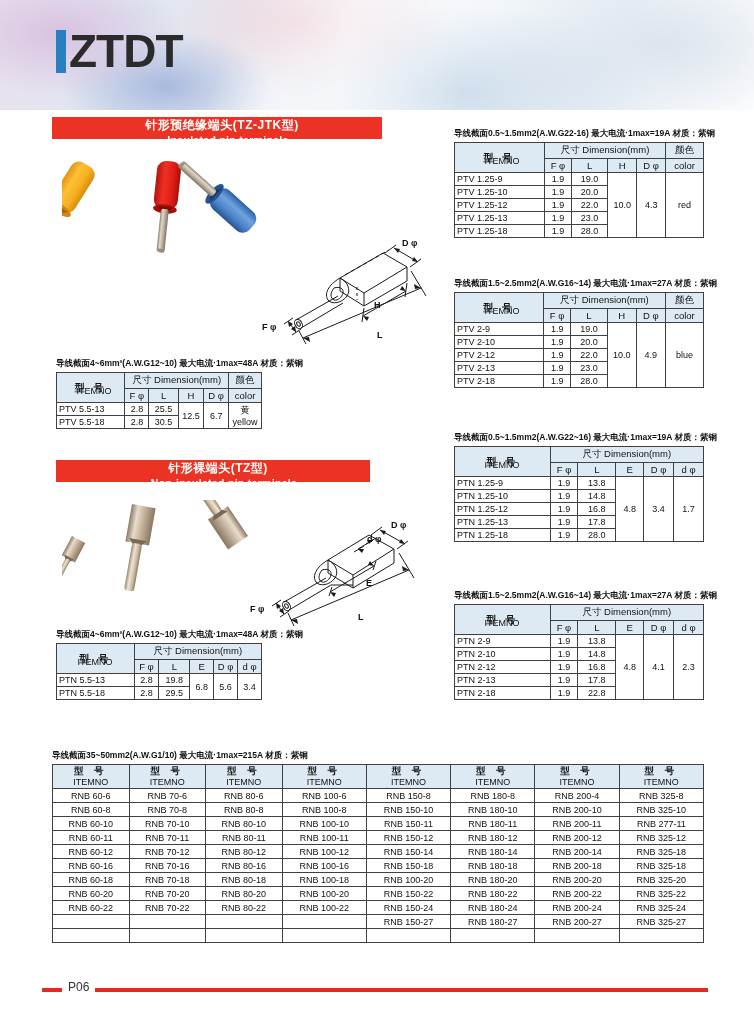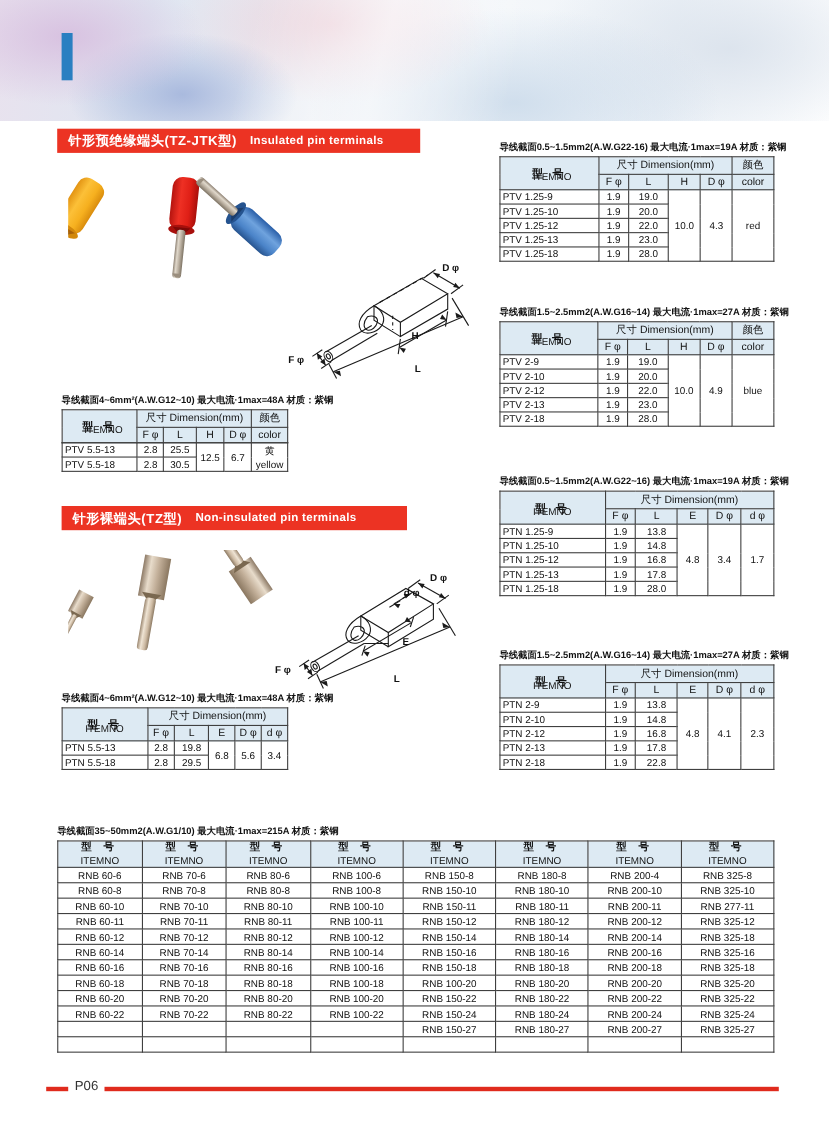--- a/index.html
+++ b/index.html
@@ -33,21 +33,21 @@
   .logo .bar{ width:10px; height:43px; background:#2a7fc1; margin-right:3px;}
   .logo .word{
     font-size:46px; font-weight:bold; letter-spacing:-1px;
     color:#2b2b2b; line-height:43px;
     font-family:"Liberation Sans","DejaVu Sans",sans-serif;
   }
 
   
   .sec-banner{
     position:absolute; height:22px; background:#ec3323;
-    display:flex; align-items:center; padding-left:10px; color:#fff;
+    display:flex; align-items:center; padding-left:10px; color:#fff;flex-direction:column;
   }
   .sec-banner .cn{ font-size:12px; font-weight:bold; letter-spacing:.5px;}
   .sec-banner .en{ font-size:10.5px; font-weight:bold; margin-left:12px; letter-spacing:.3px;}
 
   
   .cap{
     position:absolute; font-size:8.5px; font-weight:bold; color:#111; white-space:nowrap;
   }
 
   
@@ -92,20 +92,21 @@
   .f-line{ position:absolute; left:95px; top:10px; width:613px; height:4px; background:#e02b1d;}
 </style>
 </head>
 <body>
 
 <div class="top-banner">
   <div class="streak"></div>
 </div>
 <div class="logo">
   <div class="bar"></div>
+  <div class="word">ZTDT</div>
 </div>
 
 <div class="sec-banner" style="left:52px; top:117px; width:330px;">
   <span class="cn">针形预绝缘端头(TZ-JTK型)</span>
   <span class="en">Insulated pin terminals</span>
 </div>
 
 <div class="photo" style="left:62px; top:152px; width:215px; height:135px;">
   <svg width="215" height="135" viewBox="0 0 215 135">
     <defs>
@@ -656,30 +657,20 @@
         <td>RNB 60-12</td>
         <td>RNB 70-12</td>
         <td>RNB 80-12</td>
         <td>RNB 100-12</td>
         <td>RNB 150-14</td>
         <td>RNB 180-14</td>
         <td>RNB 200-14</td>
         <td>RNB 325-18</td>
       </tr>
       <tr>
-        <td>RNB 60-14</td>
-        <td>RNB 70-14</td>
-        <td>RNB 80-14</td>
-        <td>RNB 100-14</td>
-        <td>RNB 150-16</td>
-        <td>RNB 180-16</td>
-        <td>RNB 200-16</td>
-        <td>RNB 325-16</td>
-      </tr>
-      <tr>
         <td>RNB 60-16</td>
         <td>RNB 70-16</td>
         <td>RNB 80-16</td>
         <td>RNB 100-16</td>
         <td>RNB 150-18</td>
         <td>RNB 180-18</td>
         <td>RNB 200-18</td>
         <td>RNB 325-18</td>
       </tr>
       <tr>

